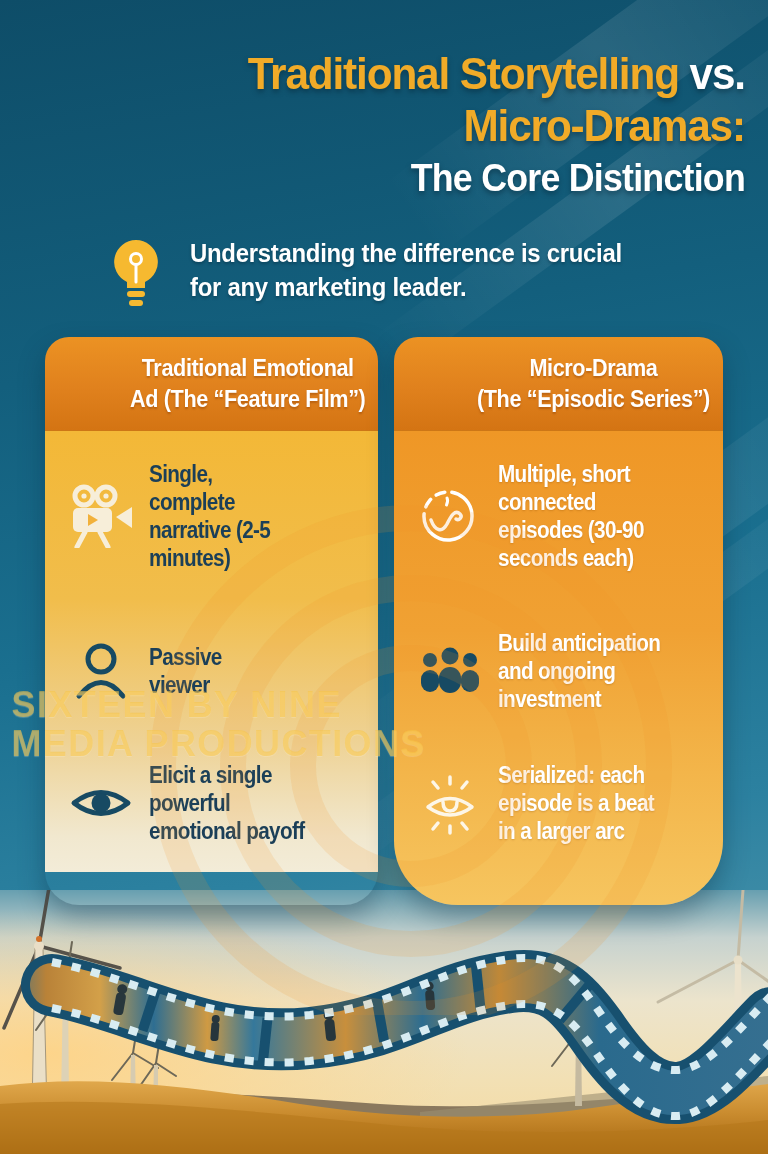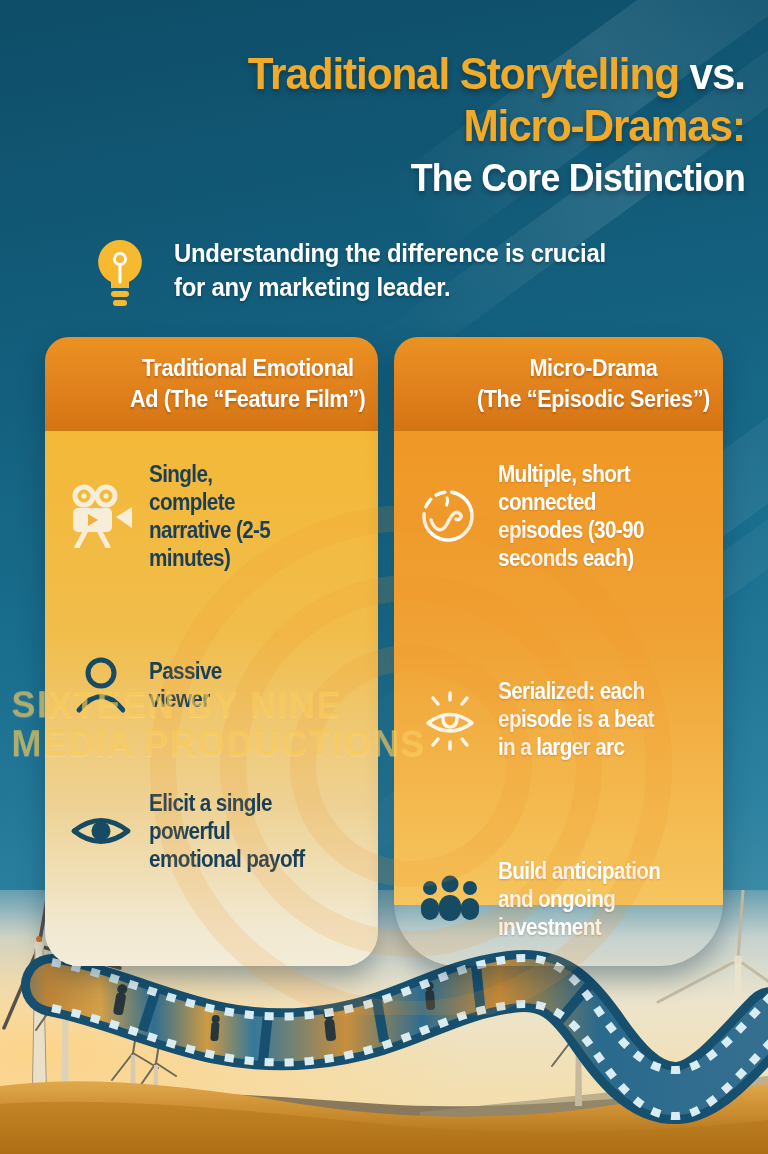--- a/index.html
+++ b/index.html
@@ -22,40 +22,40 @@
 
   
   .title-block{position:absolute;top:48px;left:0;width:768px;text-align:right;z-index:3;}
   .title-line{font-weight:bold;font-size:45px;line-height:1.16;letter-spacing:-1.2px;
     color:#f1ab28;text-shadow:0 3px 5px rgba(6,38,56,.5);transform:scaleX(.94);transform-origin:center;}
   .title-line .vs{color:#ffffff;}
   .title-sub{font-weight:bold;font-size:38px;line-height:1.2;letter-spacing:-.8px;color:#ffffff;
     text-shadow:0 3px 5px rgba(6,38,56,.5);margin-top:4px;transform:scaleX(.94);}
 
   
-  .subtitle-row{position:absolute;top:236px;left:88px;display:flex;align-items:flex-start;gap:22px;z-index:3;}
+  .subtitle-row{position:absolute;top:236px;left:104px;display:flex;align-items:flex-start;gap:22px;z-index:3;}
   .bulb{width:64px;height:70px;flex:0 0 auto;margin-top:2px;}
   .subtitle-text{font-size:26px;font-weight:bold;letter-spacing:-.3px;color:#ffffff;line-height:1.32;
     white-space:pre;transform:scaleX(.92);transform-origin:left top;text-shadow:0 2px 3px rgba(6,38,56,.4);}
 
   
   .columns{position:absolute;left:45px;top:337px;width:678px;display:flex;gap:16px;z-index:4;}
   .card{border-radius:24px;overflow:hidden;box-shadow:0 12px 26px rgba(8,40,60,.35);}
   .card.left{width:333px;border-radius:24px 24px 34px 34px;}
   .card.right{width:329px;border-radius:24px 24px 64px 64px;}
   .card-header{height:93px;display:flex;align-items:center;justify-content:flex-end;
     background:linear-gradient(180deg,#ec9223 0%,#e0811d 55%,#d47413 100%);
     border-bottom:1px solid rgba(150,70,0,.35);}
   .card-header .hdr{font-size:24px;font-weight:bold;color:#fff;text-align:center;line-height:1.28;
     white-space:pre;letter-spacing:-.4px;transform:scaleX(.9);text-shadow:0 2px 2px rgba(120,50,0,.35);}
   .card-body{display:grid;}
-  .card.left .card-body{height:535px;grid-template-rows:170px 140px 124px 1fr;
-    background:linear-gradient(180deg,#f3b837 0%,#f1bd4b 38%,#eed294 70%,#f1e8cf 92%,#f3ecd8 100%);gap:14px;}
+  .card.left .card-body{height:441px;grid-template-rows:170px 140px 124px 1fr;
+    background:linear-gradient(180deg,#f3b837 0%,#f1bd4b 38%,#eed294 70%,#f1e8cf 92%,#f3ecd8 100%);}
   .card.right .card-body{height:474px;grid-template-rows:170px 140px 124px 1fr;
-    background:linear-gradient(180deg,#ef9726 0%,#f0a133 42%,#f3b54a 72%,#f6c55f 100%);gap:48px;}
+    background:linear-gradient(180deg,#ef9726 0%,#f0a133 42%,#f3b54a 72%,#f6c55f 100%);}
   .row{display:flex;align-items:center;padding:0 8px 0 24px;}
   .row .ricon{width:64px;height:64px;flex:0 0 auto;margin-right:16px;}
   .row .rtext{font-size:23px;font-weight:bold;line-height:1.22;white-space:pre;letter-spacing:-.7px;
     transform:scaleX(.9);transform-origin:left center;}
   .card.left .rtext{color:#1b3f58;}
   .card.right .rtext{color:#ffffff;text-shadow:0 1px 2px rgba(140,75,0,.3);}
 
   
   .rings-clip{position:absolute;left:45px;top:430px;width:678px;height:585px;overflow:hidden;z-index:5;pointer-events:none;}
   .ring{position:absolute;border-radius:50%;border:26px solid rgba(242,148,42,.15);}
@@ -278,50 +278,50 @@
               <path d="M29 14 c1.5 3 .5 5 -.5 7" stroke-width="3"></path>
             </g>
           </svg>
           <div class="rtext">Multiple, short
 connected
 episodes (30-90
 seconds each)</div>
         </div>
         <div class="row">
           <svg class="ricon" viewBox="0 0 64 64">
+            <g fill="#174a63">
+              <circle cx="12" cy="21" r="7"></circle>
+                <circle cx="32" cy="17" r="8.5"></circle>
+                <circle cx="52" cy="21" r="7"></circle>
+              <rect x="3" y="31" width="18" height="22" rx="9"></rect>
+              <rect x="21" y="28" width="22" height="26" rx="11"></rect>
+              <rect x="43" y="31" width="18" height="22" rx="9"></rect>
+            </g>
+          </svg>
+          <div class="rtext">Build anticipation
+and ongoing
+investment</div>
+        </div>
+        <div class="row">
+          <svg class="ricon" viewBox="0 0 64 64">
             <g fill="none" stroke="#fdf6e8" stroke-width="3.5" stroke-linecap="round" stroke-linejoin="round">
               <path d="M10 36 Q32 19 54 36 Q32 52 10 36 Z"></path>
               <path d="M25 31 q0 9 7 9 q7 0 7 -9"></path>
               <path d="M32 6 v7"></path>
                 <path d="M15 11 l5 6"></path>
                 <path d="M49 11 l-5 6"></path>
               <path d="M15 58 l5 -6"></path>
                 <path d="M49 58 l-5 -6"></path>
                 <path d="M32 62 v-7"></path>
             </g>
           </svg>
           <div class="rtext">Serialized: each
 episode is a beat
 in a larger arc</div>
         </div>
-        <div class="row">
-          <svg class="ricon" viewBox="0 0 64 64">
-            <g fill="#174a63">
-              <circle cx="12" cy="21" r="7"></circle>
-                <circle cx="32" cy="17" r="8.5"></circle>
-                <circle cx="52" cy="21" r="7"></circle>
-              <rect x="3" y="31" width="18" height="22" rx="9"></rect>
-              <rect x="21" y="28" width="22" height="26" rx="11"></rect>
-              <rect x="43" y="31" width="18" height="22" rx="9"></rect>
-            </g>
-          </svg>
-          <div class="rtext">Build anticipation
-and ongoing
-investment</div>
-        </div>
       </div>
     </div>
   </div>
 
   <div class="rings-clip">
     <div class="ring r1"></div>
     <div class="ring r2"></div>
     <div class="ring r3"></div>
   </div>
 

